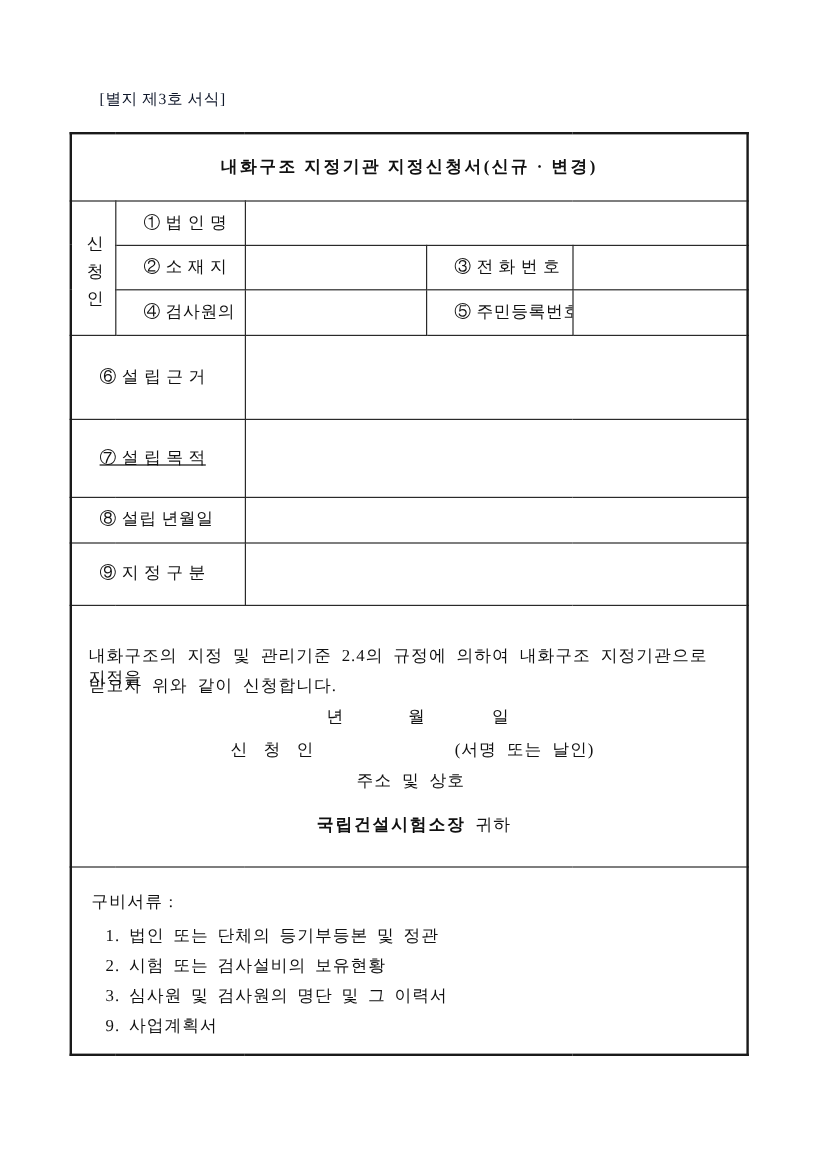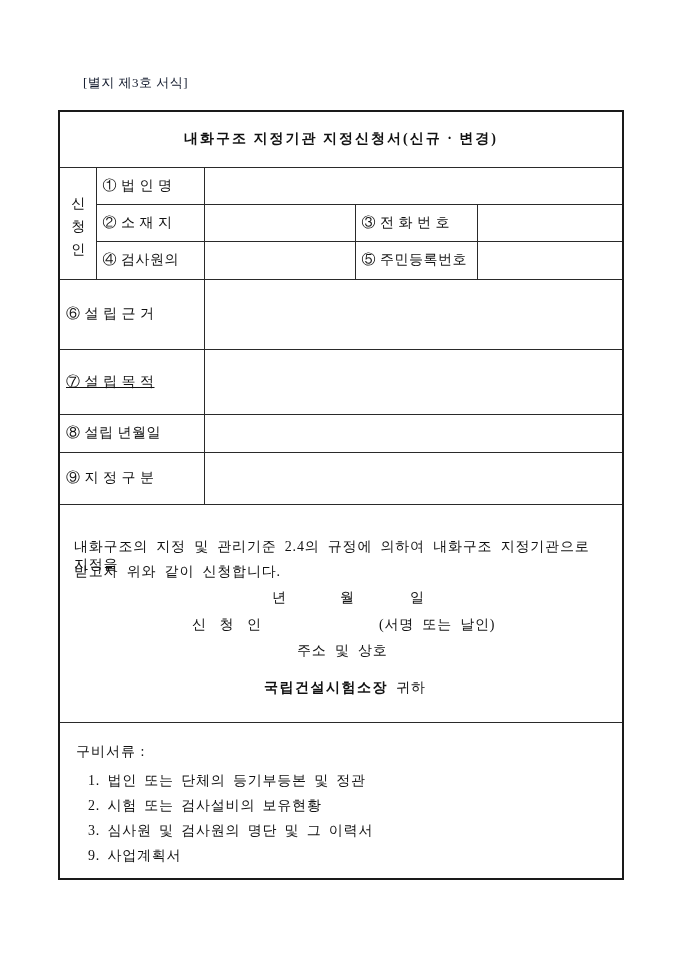--- a/index.html
+++ b/index.html
@@ -38,21 +38,21 @@
     vertical-align: middle;
     overflow: hidden;
   }
   td.title-cell {
     text-align: center;
     font-size: 21px;
     font-weight: bold;
     letter-spacing: 2px;
   }
   td.label-cell {
-    padding-left: 6px;
+    padding-left: 23px;
     letter-spacing: 0.5px;
     white-space: nowrap;
   }
   td.vertical-cell {
     text-align: center;
     padding: 0;
   }
   .vertical-text {
     display: inline-block;
     writing-mode: vertical-rl;

